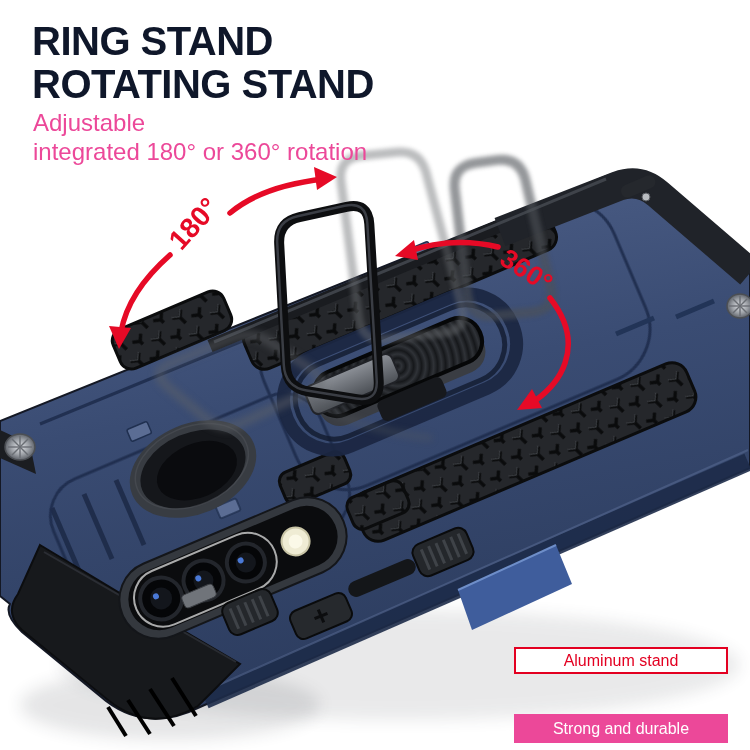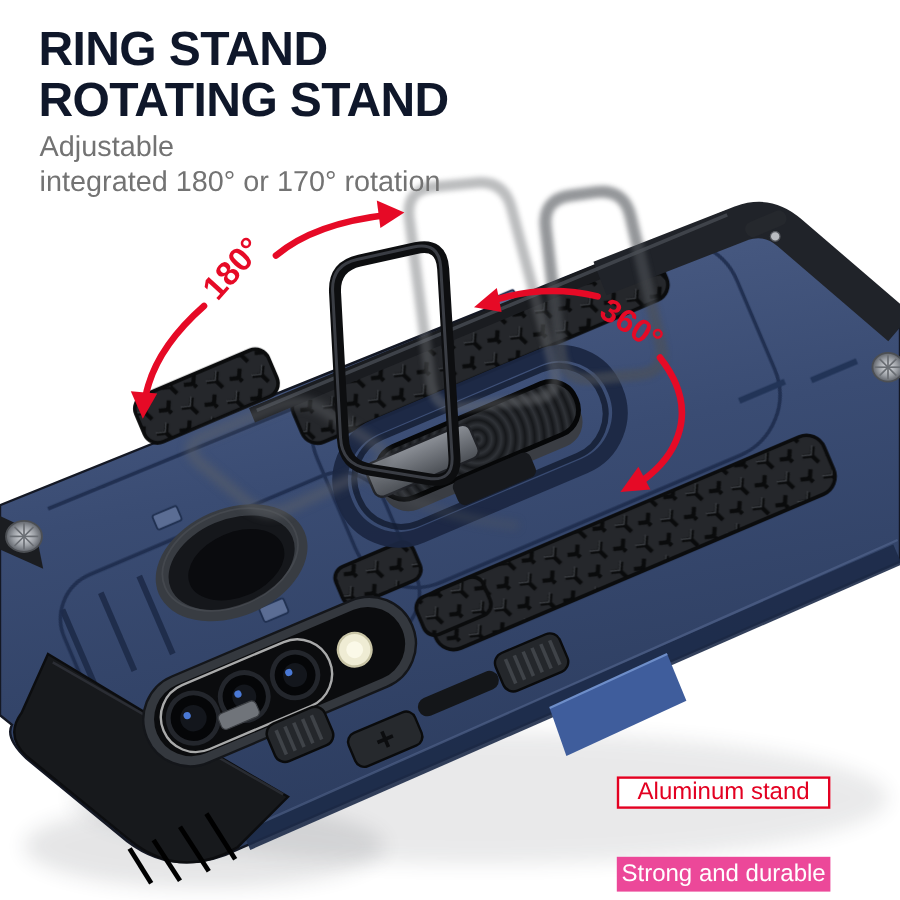--- a/index.html
+++ b/index.html
@@ -1,27 +1,27 @@
 <!DOCTYPE html>
 <html><head>
 <meta charset="utf-8">
 <style>
   html,body{margin:0;padding:0;background:#ffffff;}
   .stage{position:relative;width:750px;height:750px;overflow:hidden;background:#ffffff;
          font-family:"Liberation Sans",sans-serif;}
   .stage svg{position:absolute;left:0;top:0;}
   .title-block{position:absolute;left:32px;top:20px;color:#0f172a;font-weight:700;
                font-size:40px;line-height:43px;letter-spacing:-0.5px;white-space:nowrap;}
-  .subtitle-block{position:absolute;left:33px;top:108px;color:#737373;font-weight:400;
+  .subtitle-block{position:absolute;left:33px;top:108px;color:#ec4899;font-weight:400;
                   font-size:24px;line-height:29px;white-space:nowrap;}
   .deg{position:absolute;color:#e60a26;font-weight:700;white-space:nowrap;}
   .deg-180{left:194px;top:224px;font-size:28px;transform:translate(-50%,-50%) rotate(-48deg);}
   .deg-360{left:526px;top:271px;font-size:27px;transform:translate(-50%,-50%) rotate(33deg);}
-  .badge{position:absolute;left:514px;width:178px;display:flex;align-items:center;
-         justify-content:center;font-size:20px;box-sizing:border-box;white-space:nowrap;text-align:right;}
+  .badge{position:absolute;left:514px;width:214px;display:flex;align-items:center;
+         justify-content:center;font-size:16px;box-sizing:border-box;white-space:nowrap;text-align:right;}
   .badge-white{top:647px;height:27px;background:#ffffff;border:2px solid #e30021;color:#e30021;}
   .badge-red{top:714px;height:29px;background:#ec4899;color:#ffffff;}
 </style>
 </head>
 <body>
 
 <div class="stage">
 
   <svg width="750" height="750" viewBox="0 0 750 750">
     <defs>
@@ -243,21 +243,21 @@
     </g>
   </svg>
 
   <div class="title-block">
     <div>RING STAND</div>
     <div>ROTATING STAND</div>
   </div>
 
   <div class="subtitle-block">
     <div>Adjustable</div>
-    <div>integrated 180° or 170° rotation</div>
+    <div>integrated 180° or 360° rotation</div>
   </div>
 
   <div class="deg deg-180">180°</div>
   <div class="deg deg-360">360°</div>
 
   <div class="badge badge-white">
     <span>Aluminum stand</span>
   </div>
   <div class="badge badge-red">
     <span>Strong and durable</span>

